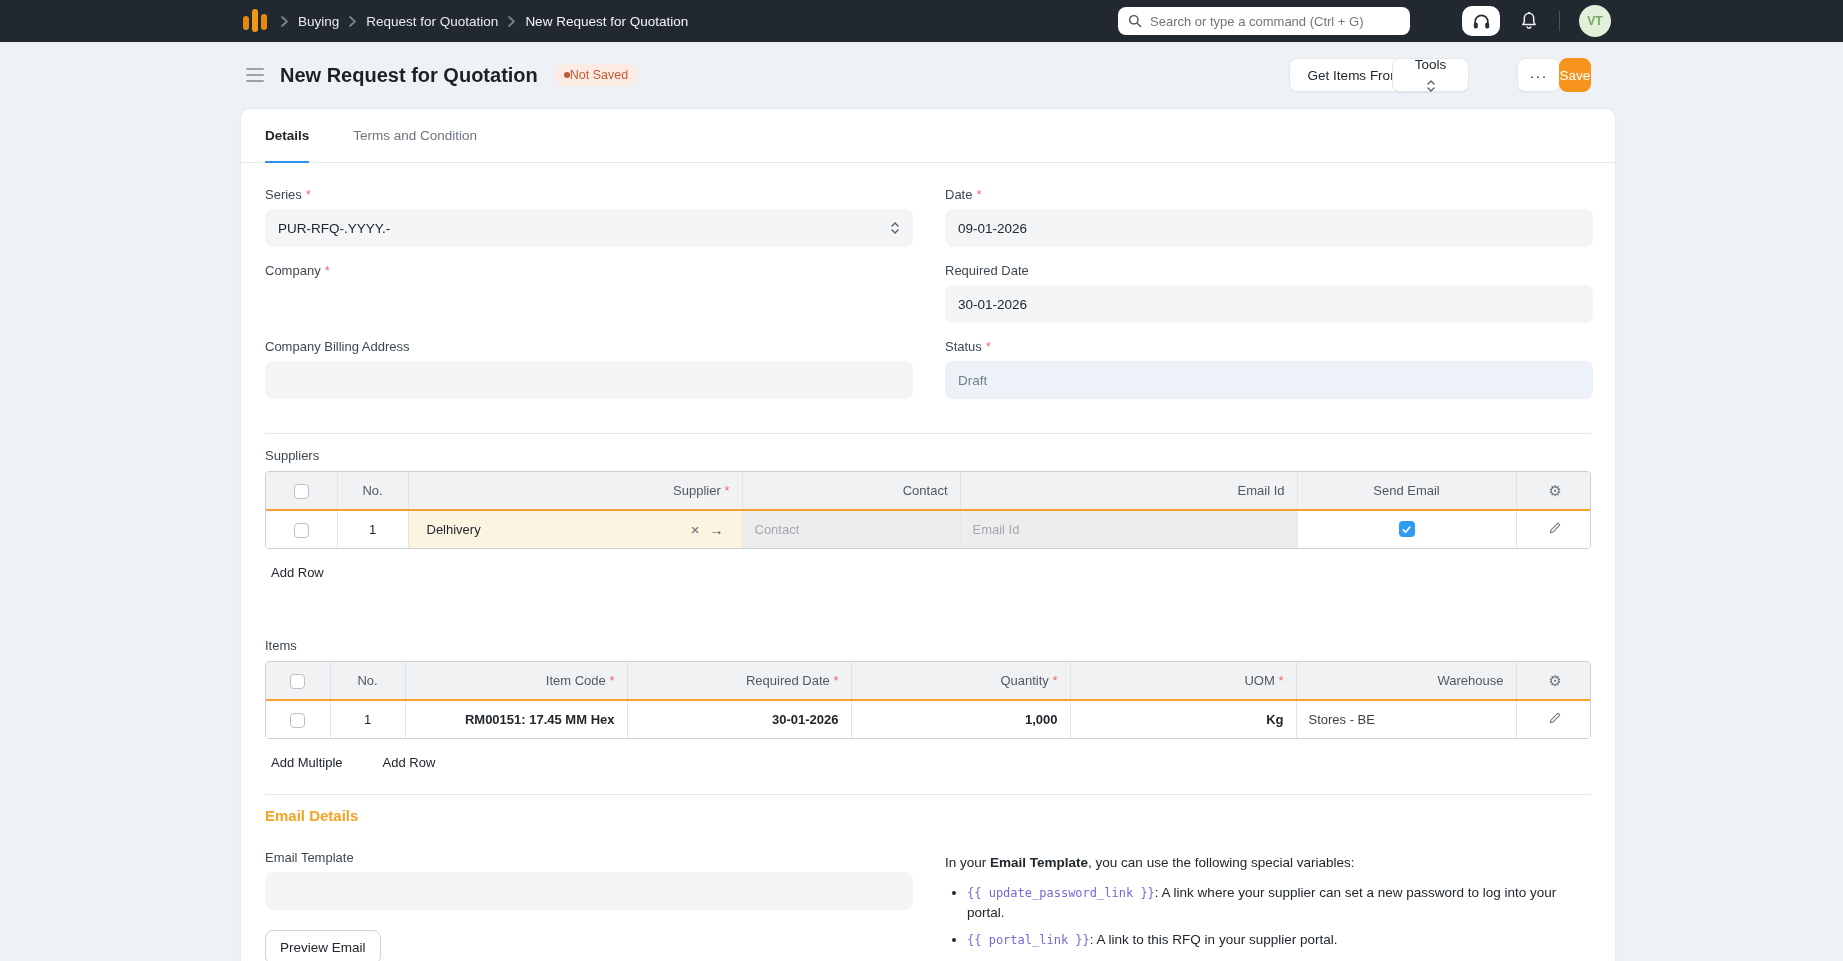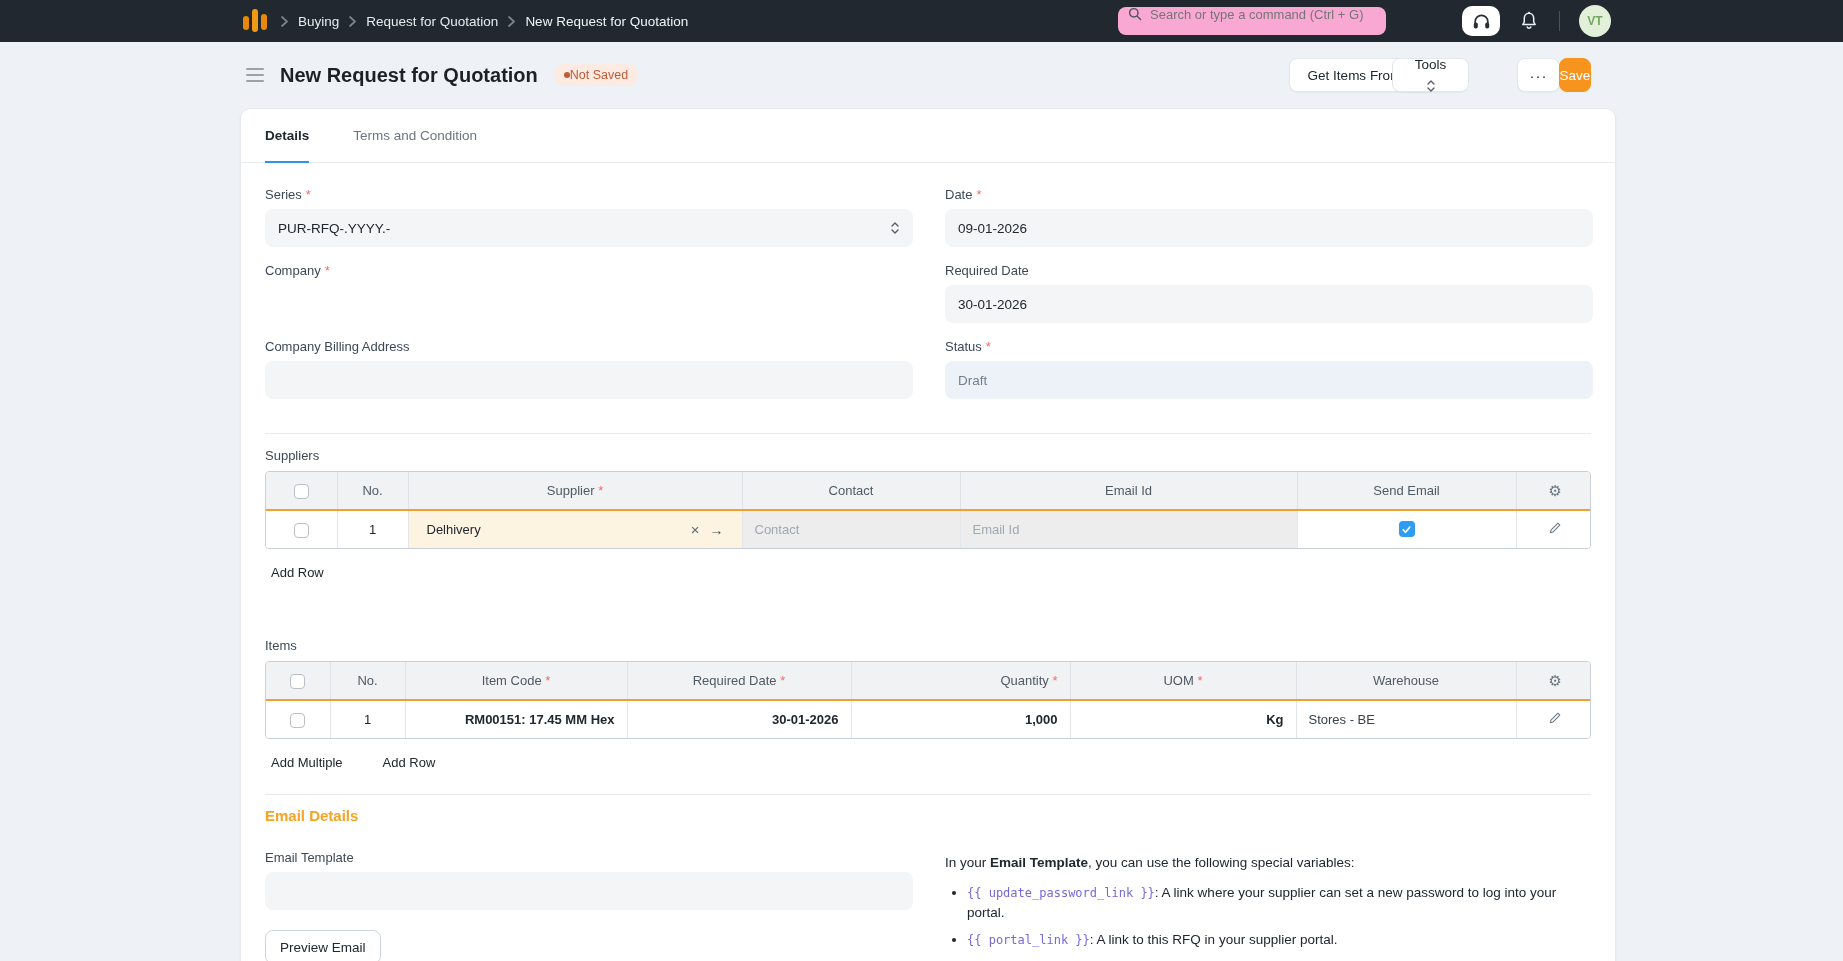--- a/index.html
+++ b/index.html
@@ -12,22 +12,22 @@
   .navbar { position:relative; height:42px; background:#21282f; }
   .logo { position:absolute; left:243px; top:7px; width:27px; height:28px; }
   .logo i { position:absolute; display:block; width:6px; border-radius:3px; background:#e8890c; }
   .logo i:nth-child(1){ left:0;  top:9px; height:14px; }
   .logo i:nth-child(2){ left:9px; top:2px; height:23px; background:#ef9914; }
   .logo i:nth-child(3){ left:18px; top:7px; height:16px; }
   .breadcrumb { position:absolute; left:280px; top:0; height:42px; display:flex; align-items:center; gap:9px; }
   .crumb { font-size:13.5px; color:#e8ebee; cursor:pointer; }
   .crumb.current { color:#f2f4f6; }
   .bc-chev { display:flex; align-items:center; }
-  .searchbox { position:absolute; left:1118px; top:7px; width:268px; height:28px; background:#f9a8d4;
-    border-radius:8px; display:flex; align-items:flex-start; gap:8px; padding:0 10px; }
+  .searchbox { position:absolute; left:1118px; top:7px; width:292px; height:28px; background:#ffffff;
+    border-radius:8px; display:flex; align-items:center; gap:8px; padding:0 10px; }
   .searchbox input { border:none; outline:none; background:transparent; font-size:13px; color:#49525a;
     width:100%; font-family:inherit; }
   .hp-btn { position:absolute; left:1462px; top:6px; width:38px; height:30px; background:#fff;
     border:none; border-radius:10px; display:flex; align-items:center; justify-content:center; cursor:pointer; }
   .bell-btn { position:absolute; left:1516px; top:9px; width:26px; height:24px; background:transparent;
     border:none; display:flex; align-items:center; justify-content:center; cursor:pointer; }
   .nav-divider { position:absolute; left:1559px; top:11px; width:1px; height:20px; background:#4a525a; }
   .avatar { position:absolute; left:1579px; top:5px; width:32px; height:32px; border-radius:50%;
     background:#e2f0da; color:#74a763; font-size:12px; font-weight:bold; display:flex;
     align-items:center; justify-content:center; cursor:pointer; }
@@ -62,21 +62,21 @@
   .control { height:38px; background:#f4f5f6; border-radius:8px; display:flex; align-items:center;
     padding:0 13px; font-size:13.5px; color:#20272e; cursor:text; }
   .control.select { cursor:pointer; justify-content:space-between; }
   .control.disabled { background:#edf1f8; color:#74808c; cursor:default; }
   .divider { margin:10px 24px 0; border-top:1px solid #e6eaed; }
   .section { padding:14px 24px 0; }
   .sec-label { font-size:13px; color:#3e4954; }
   .grid-wrap { margin-top:8px; border:1px solid #c9cfd5; border-radius:4px; overflow:hidden; }
   table { width:100%; border-collapse:collapse; table-layout:fixed; }
   th { background:#f1f2f4; height:38px; font-weight:normal; font-size:13px; color:#505a64;
-    text-align:center; padding:0 12px; border-right:1px solid #dfe3e7; }
+    text-align:right; padding:0 12px; border-right:1px solid #dfe3e7; }
   td { height:38px; font-size:13px; color:#20272e; padding:0 12px; border-right:1px solid #e3e7ea; background:#fff; }
   th:last-child, td:last-child { border-right:none; }
   tr.hl td { border-top:2px solid #f2a130; }
   .c-center { text-align:center; }
   .c-right { text-align:right; }
   th.c-right { padding-right:12px; }
   .cb { width:15px; height:15px; border:1px solid #b9c0c7; border-radius:4px; background:#fff;
     display:inline-block; vertical-align:middle; cursor:pointer; }
   .cb-checked { width:16px; height:16px; border-radius:4px; background:#2e9cf2; display:inline-flex;
     align-items:center; justify-content:center; cursor:pointer; }

